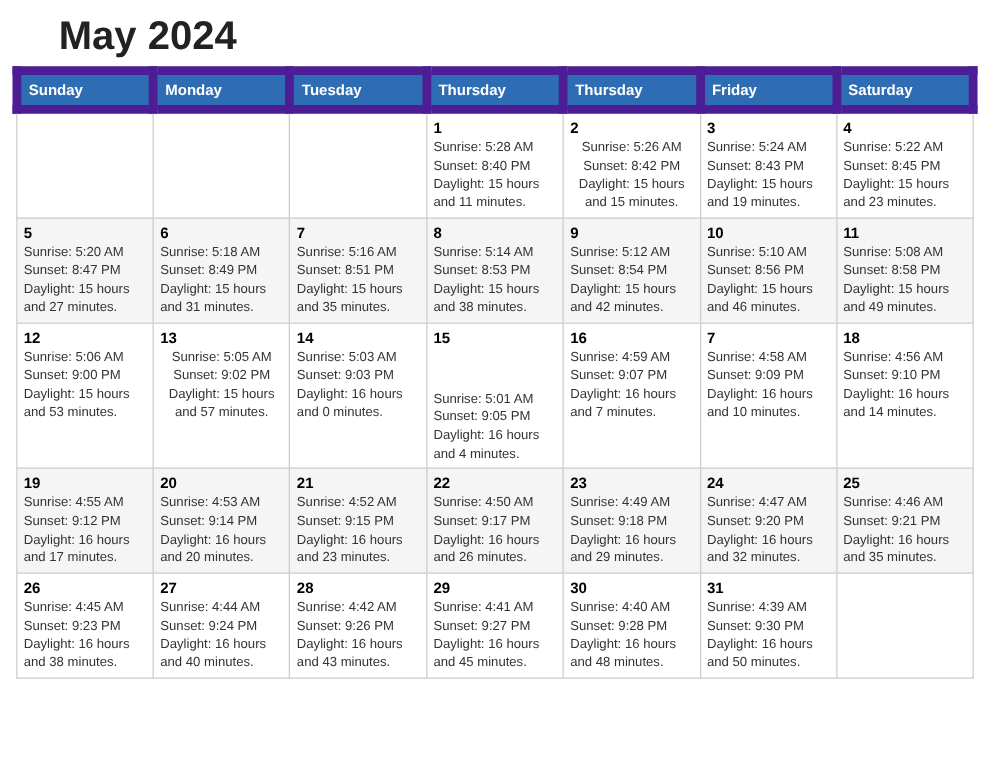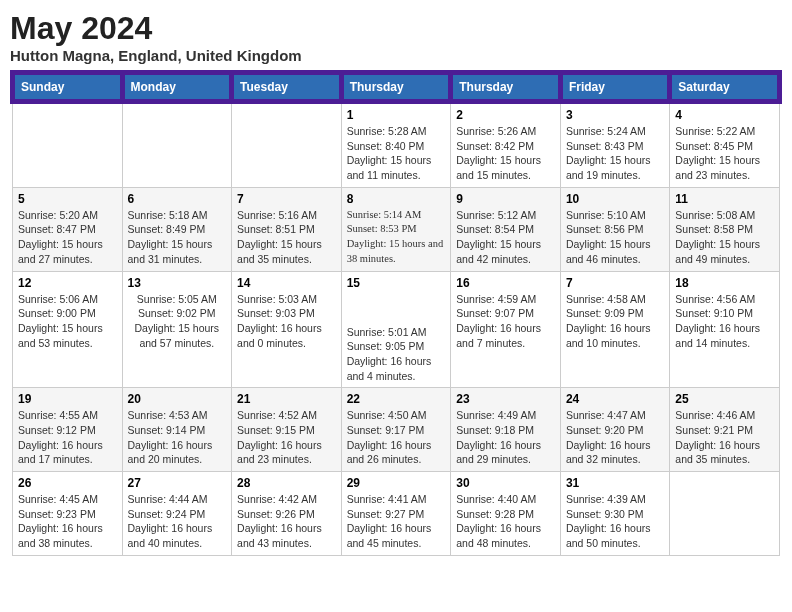--- a/index.html
+++ b/index.html
@@ -28,21 +28,22 @@
     }
     .logo-text span {
       color: #4da6e0;
     }
     .logo-icon {
       width: 22px;
       height: 22px;
       margin-left: 2px;
     }
     .title-block {
-      text-align: left;
+      text-align: center;
+      margin-left: 37px;
     }
     .month-title {
       font-size: 32px;
       font-weight: bold;
       color: #222;
     }
     .location {
       font-size: 15px;
       color: #333;
       font-weight: bold;
@@ -52,21 +53,21 @@
       border-collapse: collapse;
       font-size: 11px;
     }
     .calendar th {
       background-color: #2e6db4;
       color: #fff;
       text-align: left;
       padding: 5px 6px;
       font-size: 12px;
       font-weight: bold;
-      border: 5px solid #4c1d95;
+      border: 7px solid #4c1d95;
     }
     .calendar td {
       border: 1px solid #ccc;
       vertical-align: top;
       padding: 4px 5px;
       width: 110px;
       min-height: 80px;
       background: #fff;
     }
     .calendar tr:nth-child(even) td {
@@ -86,21 +87,20 @@
     .empty-cell {
       background: #fff !important;
     }
   </style>
 </head>
 <body>
 
 <div class="header">
   <div class="title-block">
     <div class="month-title">May 2024</div>
-    <div class="location">Hutton Magna, England, United Kingdom</div>
   </div>
 </div>
 
 <table class="calendar">
   <thead>
     <tr>
     <th>Sunday</th>
         <th>Monday</th>
         <th>Tuesday</th>
         <th>Thursday</th>
@@ -115,21 +115,21 @@
         <td class="empty-cell"></td>
         <td class="empty-cell"></td>
         <td>
           <span class="day-number">1</span>
           <div class="day-info" style="white-space: pre-line;">Sunrise: 5:28 AM
 Sunset: 8:40 PM
 Daylight: 15 hours and 11 minutes.</div>
         </td>
         <td>
           <span class="day-number">2</span>
-          <div class="day-info" style="white-space: pre-line;">Sunrise: 5:26 AM
+          <div class="day-info" style="white-space: pre-line; text-align: center;">Sunrise: 5:26 AM
 Sunset: 8:42 PM
 Daylight: 15 hours and 15 minutes.</div>
         </td>
         <td>
           <span class="day-number">3</span>
           <div class="day-info" style="white-space: pre-line;">Sunrise: 5:24 AM
 Sunset: 8:43 PM
 Daylight: 15 hours and 19 minutes.</div>
         </td>
         <td>
@@ -153,21 +153,21 @@
 Daylight: 15 hours and 31 minutes.</div>
         </td>
         <td>
           <span class="day-number">7</span>
           <div class="day-info" style="white-space: pre-line;">Sunrise: 5:16 AM
 Sunset: 8:51 PM
 Daylight: 15 hours and 35 minutes.</div>
         </td>
         <td>
           <span class="day-number">8</span>
-          <div class="day-info" style="white-space: pre-line; font-family: Liberation Serif, serif;">Sunrise: 5:14 AM
+          <div class="day-info" style="white-space: pre-line;">Sunrise: 5:14 AM
 Sunset: 8:53 PM
 Daylight: 15 hours and 38 minutes.</div>
         </td>
         <td>
           <span class="day-number">9</span>
           <div class="day-info" style="white-space: pre-line;">Sunrise: 5:12 AM
 Sunset: 8:54 PM
 Daylight: 15 hours and 42 minutes.</div>
         </td>
         <td>

